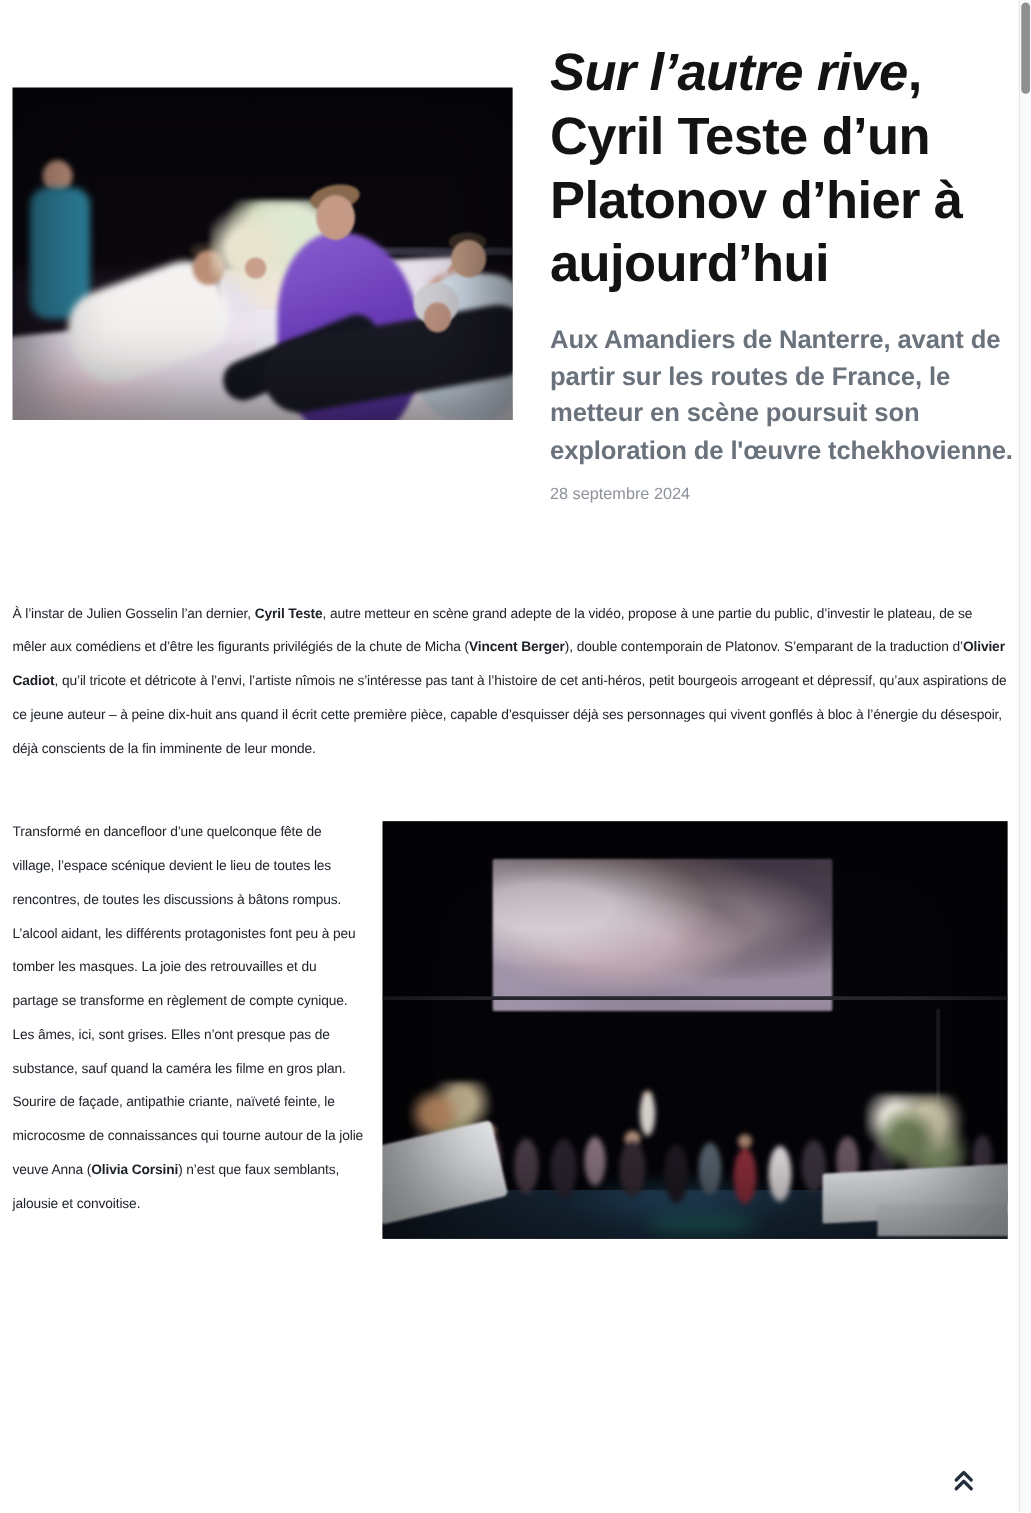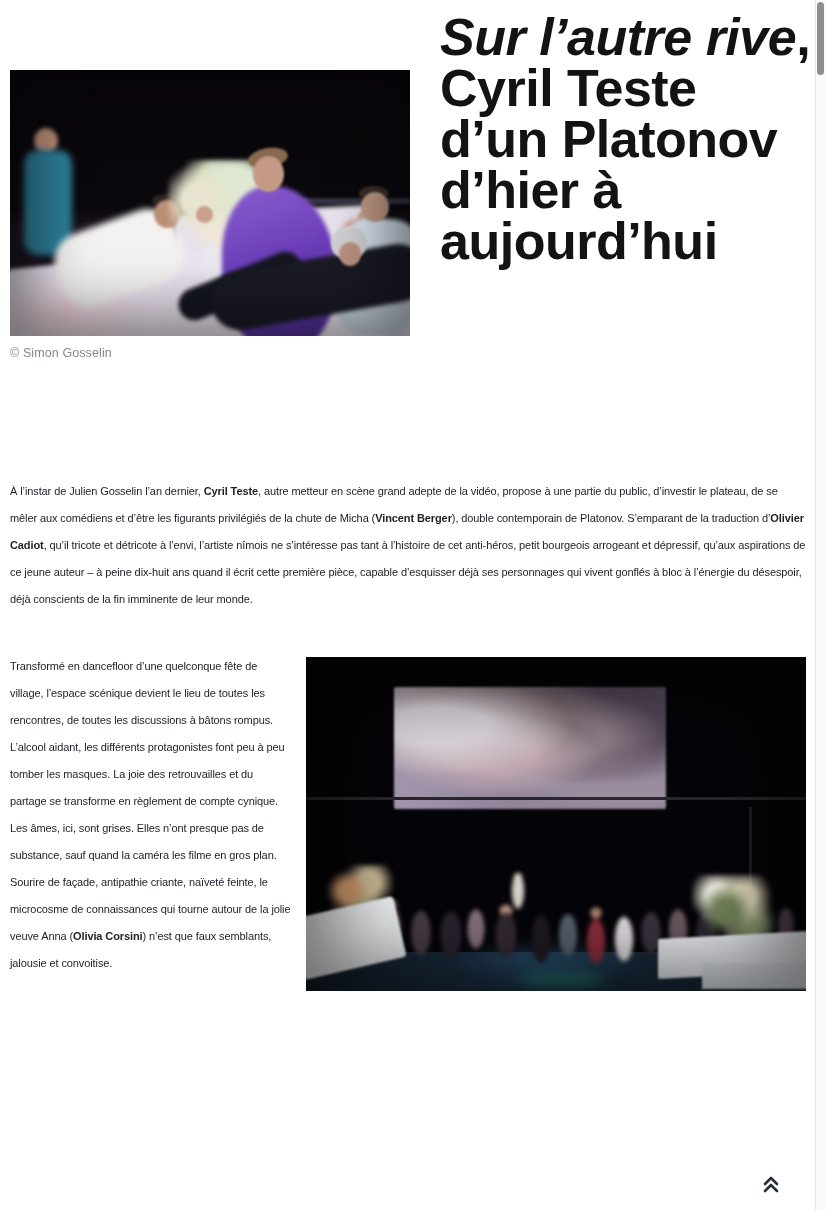--- a/index.html
+++ b/index.html
@@ -11,21 +11,21 @@
   .scrollbar .thumb{position:absolute;left:1px;top:2px;width:7px;height:73px;background:#8f8f8f;border-radius:4px;}
 
   
   .header{position:relative;height:472px;}
   .photo1-wrap{position:absolute;left:10px;top:70px;width:400px;}
   .caption{margin-top:10px;font-size:12.5px;color:#84888f;letter-spacing:.1px;}
   .head-col{position:absolute;left:440px;top:8px;width:374px;}
   .breadcrumb{font-size:11.5px;font-weight:700;letter-spacing:.7px;color:#c3122a;}
   .breadcrumb a{color:#c3122a;text-decoration:none;cursor:pointer;}
   .breadcrumb .sep{color:#d96a74;margin:0 4px;font-weight:400;}
-  h1{margin:4px 0 0;font-size:52px;line-height:51px;font-weight:700;color:#131313;letter-spacing:-.5px;}
+  h1{margin:24px 0 0;font-size:42px;line-height:51px;font-weight:700;color:#131313;letter-spacing:-.5px;}
   h1 em{font-style:italic;}
   .subtitle{margin:21px 0 0;font-size:20.5px;line-height:29.5px;font-weight:600;color:#6a727c;letter-spacing:-.1px;}
   .date{margin-top:12px;font-size:13px;color:#8d929b;}
 
   
   .content{margin:0 10px;width:796px;}
   .para{margin:0;padding-top:6px;font-size:11px;line-height:27px;letter-spacing:-.1px;color:#1b1f26;}
   .para .bold{font-weight:700;}
   .para2-block{margin-top:40px;}
   .para2-block::after{content:"";display:block;clear:both;}
@@ -151,25 +151,26 @@
         <div class="p1-orange"></div>
         <div class="p1-blue-man"></div>
         <div class="p1-blue-hair"></div>
         <div class="p1-blue-head"></div>
         <div class="p1-lying-legs"></div>
         <div class="p1-lying-body"></div>
         <div class="p1-gray-hair"></div>
         <div class="p1-gray-face"></div>
         <div class="p1-vignette"></div>
       </div>
-      <figcaption class="caption">© Simon Gosselin</figcaption>
     </figure>
 
     <div class="head-col">
       <h1><em>Sur l’autre rive</em><span>, Cyril Teste d’un Platonov d’hier à aujourd’hui</span></h1>
+      <p class="subtitle">Aux Amandiers de Nanterre, avant de partir sur les routes de France, le metteur en scène poursuit son exploration de l'œuvre tchekhovienne.</p>
+      <div class="date">28 septembre 2024</div>
     </div>
 
   </header>
 
   <main class="content">
     <p class="para"><span>À l’instar de Julien Gosselin l’an dernier, </span><span class="bold">Cyril Teste</span><span>, autre metteur en scène grand adepte de la vidéo, propose à une partie du public, d’investir le plateau, de se mêler aux comédiens et d’être les figurants privilégiés de la chute de Micha (</span><span class="bold">Vincent Berger</span><span>), double contemporain de Platonov. S’emparant de la traduction d’</span><span class="bold">Olivier Cadiot</span><span>, qu’il tricote et détricote à l’envi, l’artiste nîmois ne s’intéresse pas tant à l’histoire de cet anti-héros, petit bourgeois arrogeant et dépressif, qu’aux aspirations de ce jeune auteur – à peine dix-huit ans quand il écrit cette première pièce, capable d’esquisser déjà ses personnages qui vivent gonflés à bloc à l’énergie du désespoir, déjà conscients de la fin imminente de leur monde.</span></p>
 
     <div class="para2-block">
       <div class="photo photo2">
         <div class="p2-screen"></div>

